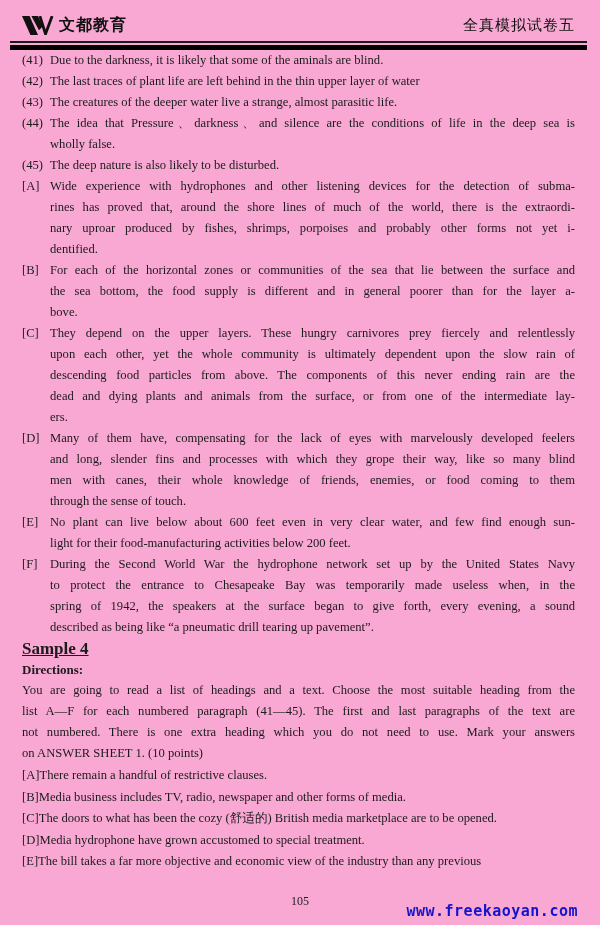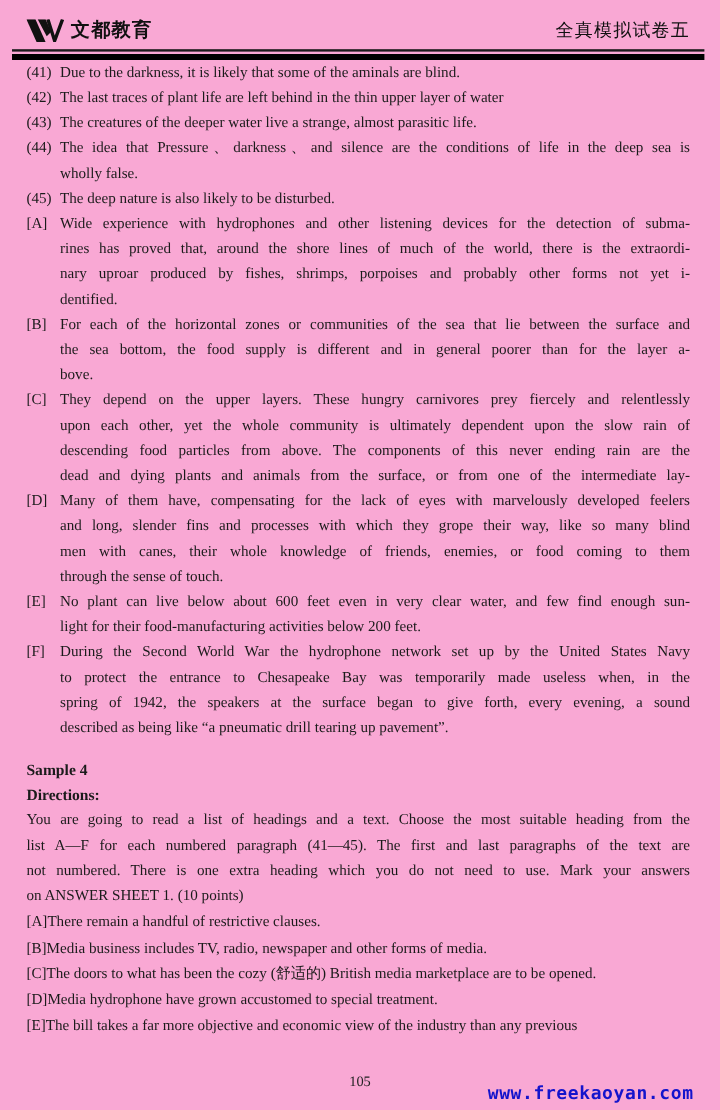--- a/index.html
+++ b/index.html
@@ -20,21 +20,21 @@
   .rule-thin{height:1.5px; background:#1a1a1a; margin-bottom:2.5px;}
   .rule-thick{height:5px; background:#000;}
   
   .statements{margin-top:0;}
   .hang-item{position:relative; padding-left:28px;}
   .hang-label{position:absolute; left:0; top:0; height:21px; line-height:21px; white-space:nowrap;}
   .line{height:21px; line-height:21px; overflow:hidden; white-space:nowrap;}
   .line.j{text-align:justify; white-space:normal;}
   .line.j::after{content:""; display:inline-block; width:100%;}
   
-  .sample-heading{margin-top:14px; height:21px; line-height:21px; font-weight:bold; font-size:13px;}
+  .sample-heading{height:21px; line-height:21px; font-weight:bold; font-size:17px;text-decoration:underline;}
   .directions-label{height:21px; line-height:21px; font-weight:bold; font-size:13px;}
   .options{margin-top:1px;}
   .option{height:21.5px; line-height:21.5px; white-space:nowrap; overflow:hidden;}
   
   .page-number{position:absolute; left:0; right:0; bottom:16px; text-align:center; font-size:12px; color:#222;}
   .watermark{
     position:absolute; right:22px; bottom:5px;
     font-family:"DejaVu Sans Mono","Liberation Mono",monospace;
     font-weight:bold; font-size:15px; letter-spacing:0.5px; color:#1414cc;
   }
@@ -100,20 +100,21 @@
         <div class="line j">For each of the horizontal zones or communities of the sea that lie between the surface and</div>
         <div class="line j">the sea bottom, the food supply is different and in general poorer than for the layer a-</div>
         <div class="line">bove.</div>
       </div>
       <div class="hang-item">
         <span class="hang-label">[C]</span>
         <div class="line j">They depend on the upper layers. These hungry carnivores prey fiercely and relentlessly</div>
         <div class="line j">upon each other, yet the whole community is ultimately dependent upon the slow rain of</div>
         <div class="line j">descending food particles from above. The components of this never ending rain are the</div>
         <div class="line j">dead and dying plants and animals from the surface, or from one of the intermediate lay-</div>
+        <div class="line">ers.</div>
       </div>
       <div class="hang-item">
         <span class="hang-label">[D]</span>
         <div class="line j">Many of them have, compensating for the lack of eyes with marvelously developed feelers</div>
         <div class="line j">and long, slender fins and processes with which they grope their way, like so many blind</div>
         <div class="line j">men with canes, their whole knowledge of friends, enemies, or food coming to them</div>
         <div class="line">through the sense of touch.</div>
       </div>
       <div class="hang-item">
         <span class="hang-label">[E]</span>

